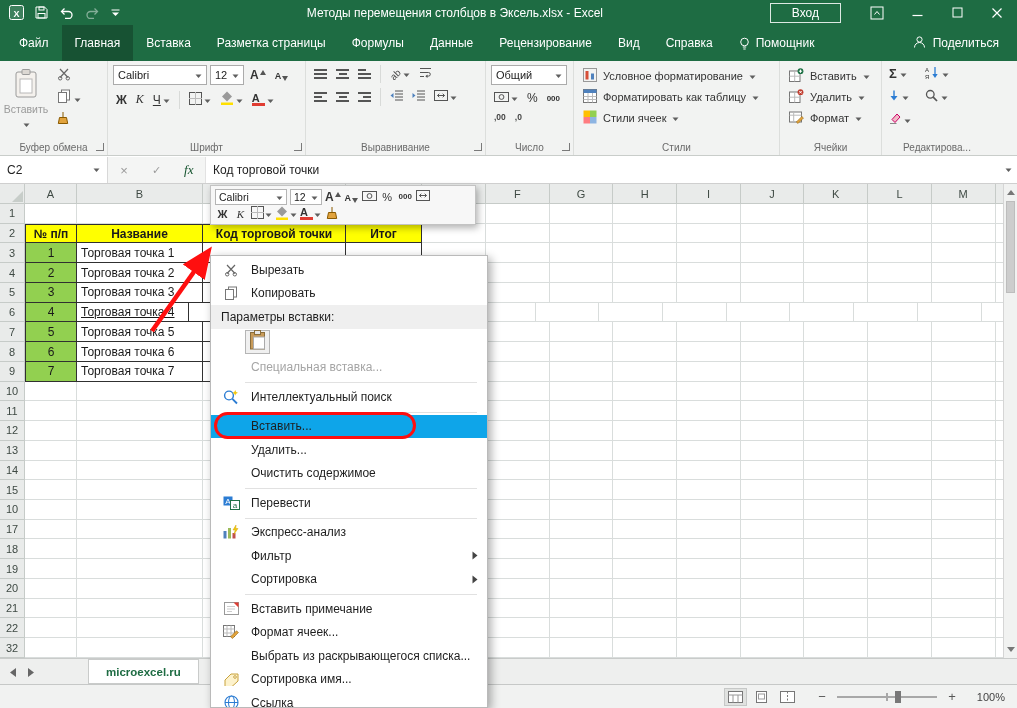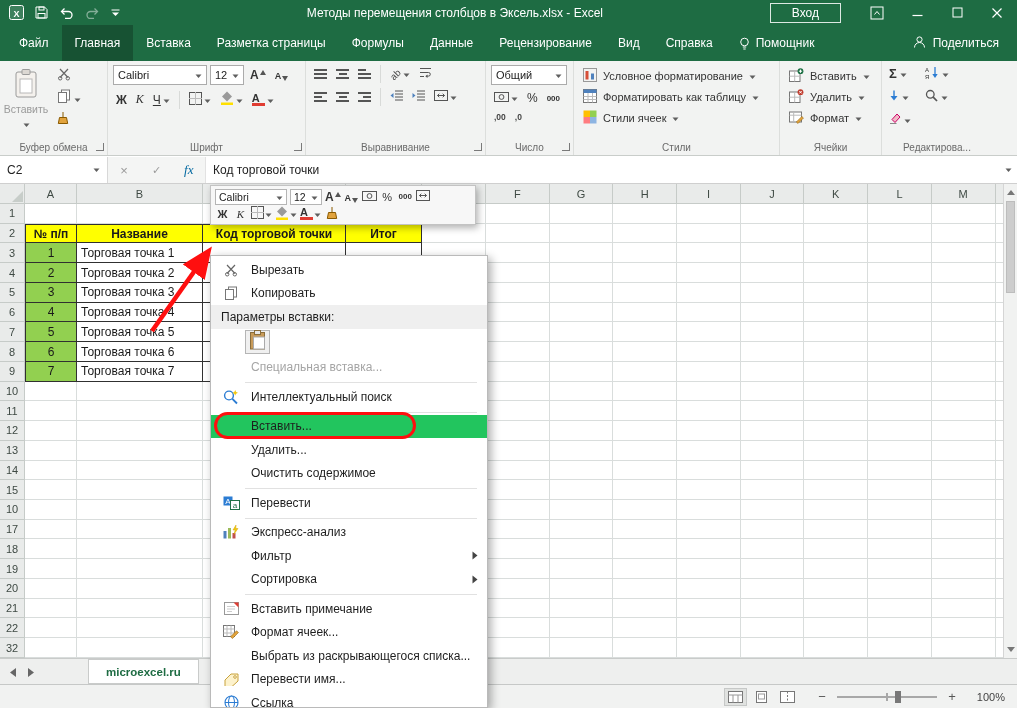--- a/index.html
+++ b/index.html
@@ -49,21 +49,21 @@
   .edcols{display:flex;gap:10px}
   .edcol{display:flex;flex-direction:column;gap:6px}
   .edbtn{display:flex;align-items:center;gap:3px;height:17px;padding:0 2px;font-size:11px;color:#333}
 
   
   .fbar{position:absolute;left:0;top:157px;width:100%;height:27px;background:#F4F5F4;border-bottom:1px solid #CFCFCF;display:flex;align-items:stretch;z-index:8}
   .namebox{width:108px;background:#fff;border-right:1px solid #D8D8D8;display:flex;align-items:center;padding:0 7px;font-size:12px;color:#222}
   .nbdd{margin-left:auto;display:inline-flex}
   .fbtns{display:flex;align-items:center;width:98px;justify-content:space-around;border-right:1px solid #E2E2E2}
   .fbtn{display:flex;align-items:center;justify-content:center;width:22px;height:100%}
-  .fx{font-family:"Liberation Serif",serif;font-style:italic;font-size:13px;color:#0369a1}
+  .fx{font-family:"Liberation Serif",serif;font-style:italic;font-size:13px;color:#14532d}
   .fcontent{flex:1;background:#fff;display:flex;align-items:center;padding-left:7px;font-size:12px;color:#222}
   .fexp{display:flex;align-items:center;justify-content:center;width:18px;background:#fff}
 
   
   .colheaders{position:absolute;left:0;top:184px;height:20px;width:1003px;display:flex;background:#E9EBEA;border-bottom:1px solid #C6CBC8;z-index:1}
   .corner{width:25px;position:relative;border-right:1px solid #C6CBC8;flex:none}
   .corner svg{position:absolute;right:1px;bottom:1px}
   .colh{display:flex;align-items:center;justify-content:center;font-size:11px;color:#3f4a44;border-right:1px solid #C6CBC8;flex:none}
   .gridrows{position:absolute;left:0;top:204px;width:1003px;height:454px;overflow:hidden;z-index:1}
   .grow{display:flex;height:19.74px}
@@ -103,21 +103,21 @@
   .mbtn .bold{font-weight:bold}.mbtn .ital{font-style:italic;font-family:"Liberation Serif",serif}
   .m000{font-size:8px;font-weight:bold}
 
   
   .cmenu{position:absolute;left:210px;top:255px;width:278px;height:453px;background:#fff;border:1px solid #BABABA;box-shadow:3px 3px 9px rgba(0,0,0,.33);z-index:70;padding-top:2px;overflow:hidden}
   .menu-item{display:flex;align-items:center;height:23.5px;padding:0 9px 0 8px;font-size:12px;color:#1e1e1e;cursor:default}
   .mi-icon{width:24px;display:flex;justify-content:center;align-items:center;flex:none}
   .mi-label{padding-left:8px;white-space:nowrap}
   .mi-arrow{margin-left:auto;display:flex}
   .menu-item.disabled{color:#A5A5A5}
-  .menu-item.highlighted{background:#22c55e}
+  .menu-item.highlighted{background:#0ea5e9}
   .menu-label{height:23.5px;display:flex;align-items:center;padding-left:10px;font-size:12px;color:#1e1e1e;background:#EFEFEF}
   .menu-paste-row{height:27px;display:flex;align-items:center;padding-left:34px}
   .paste-opt-btn{width:25px;height:24px;border:1px solid #B5B5B5;background:#F0F0F0;display:flex;align-items:center;justify-content:center}
   .menu-sep{height:1px;background:#E1E1E1;margin:3px 10px 2px 34px}
 
   
   #arrow-svg{position:absolute;left:0;top:0;z-index:85;pointer-events:none}
   #red-oval{position:absolute;border:3px solid #FF0F0F;border-radius:16px;z-index:90;pointer-events:none}
 </style>
 </head>
@@ -742,21 +742,21 @@
         <div class="gcell" style="width: 63.7px;"></div>
         <div class="gcell" style="width: 63.7px;"></div>
         <div class="gcell" style="width: 63.7px;"></div>
         <div class="gcell" style="width: 63.7px;"></div>
         <div class="gcell" style="width: 63.7px;"></div>
         <div class="gcell" style="width: 63.7px;"></div>
       </div>
       <div class="grow">
         <div class="rowh">6</div>
         <div class="gcell tb cell-green tbl" style="width: 52px; background: rgb(146, 208, 80);">4</div>
-        <div class="gcell tb" style="width: 126px;">Торговая точка 4</div>
+        <div class="gcell tb" style="width: 112px; text-decoration: underline;">Торговая точка 4</div>
         <div class="gcell tb" style="width: 143px;"></div>
         <div class="gcell tb" style="width: 76px;"></div>
         <div class="gcell" style="width: 64px;"></div>
         <div class="gcell" style="width: 63.7px;"></div>
         <div class="gcell" style="width: 63.7px;"></div>
         <div class="gcell" style="width: 63.7px;"></div>
         <div class="gcell" style="width: 63.7px;"></div>
         <div class="gcell" style="width: 63.7px;"></div>
         <div class="gcell" style="width: 63.7px;"></div>
         <div class="gcell" style="width: 63.7px;"></div>
@@ -1336,21 +1336,21 @@
         <div class="mi-icon"></div>
         <div class="mi-label">Выбрать из раскрывающегося списка...</div>
       </div>
       <div class="menu-item">
         <div class="mi-icon">
           <svg width="15" height="13">
             <path d="M1 7 L7 1 h7 v7 l-6 5.5 h-7 Z" fill="#fdf2cc" stroke="#c8a23d"></path>
             <circle cx="11" cy="4" r="1.3" fill="#fff" stroke="#c8a23d"></circle>
           </svg>
         </div>
-        <div class="mi-label">Перевести имя...</div>
+        <div class="mi-label">Сортировка имя...</div>
       </div>
       <div class="menu-item">
         <div class="mi-icon">
           <svg width="15" height="15">
             <circle cx="7.5" cy="7.5" r="6.5" fill="none" stroke="#2b7cd3" stroke-width="1.1"></circle>
             <ellipse cx="7.5" cy="7.5" rx="3" ry="6.5" fill="none" stroke="#2b7cd3"></ellipse>
             <path d="M1 7.5 h13" stroke="#2b7cd3"></path>
           </svg>
         </div>
         <div class="mi-label">Ссылка</div>

